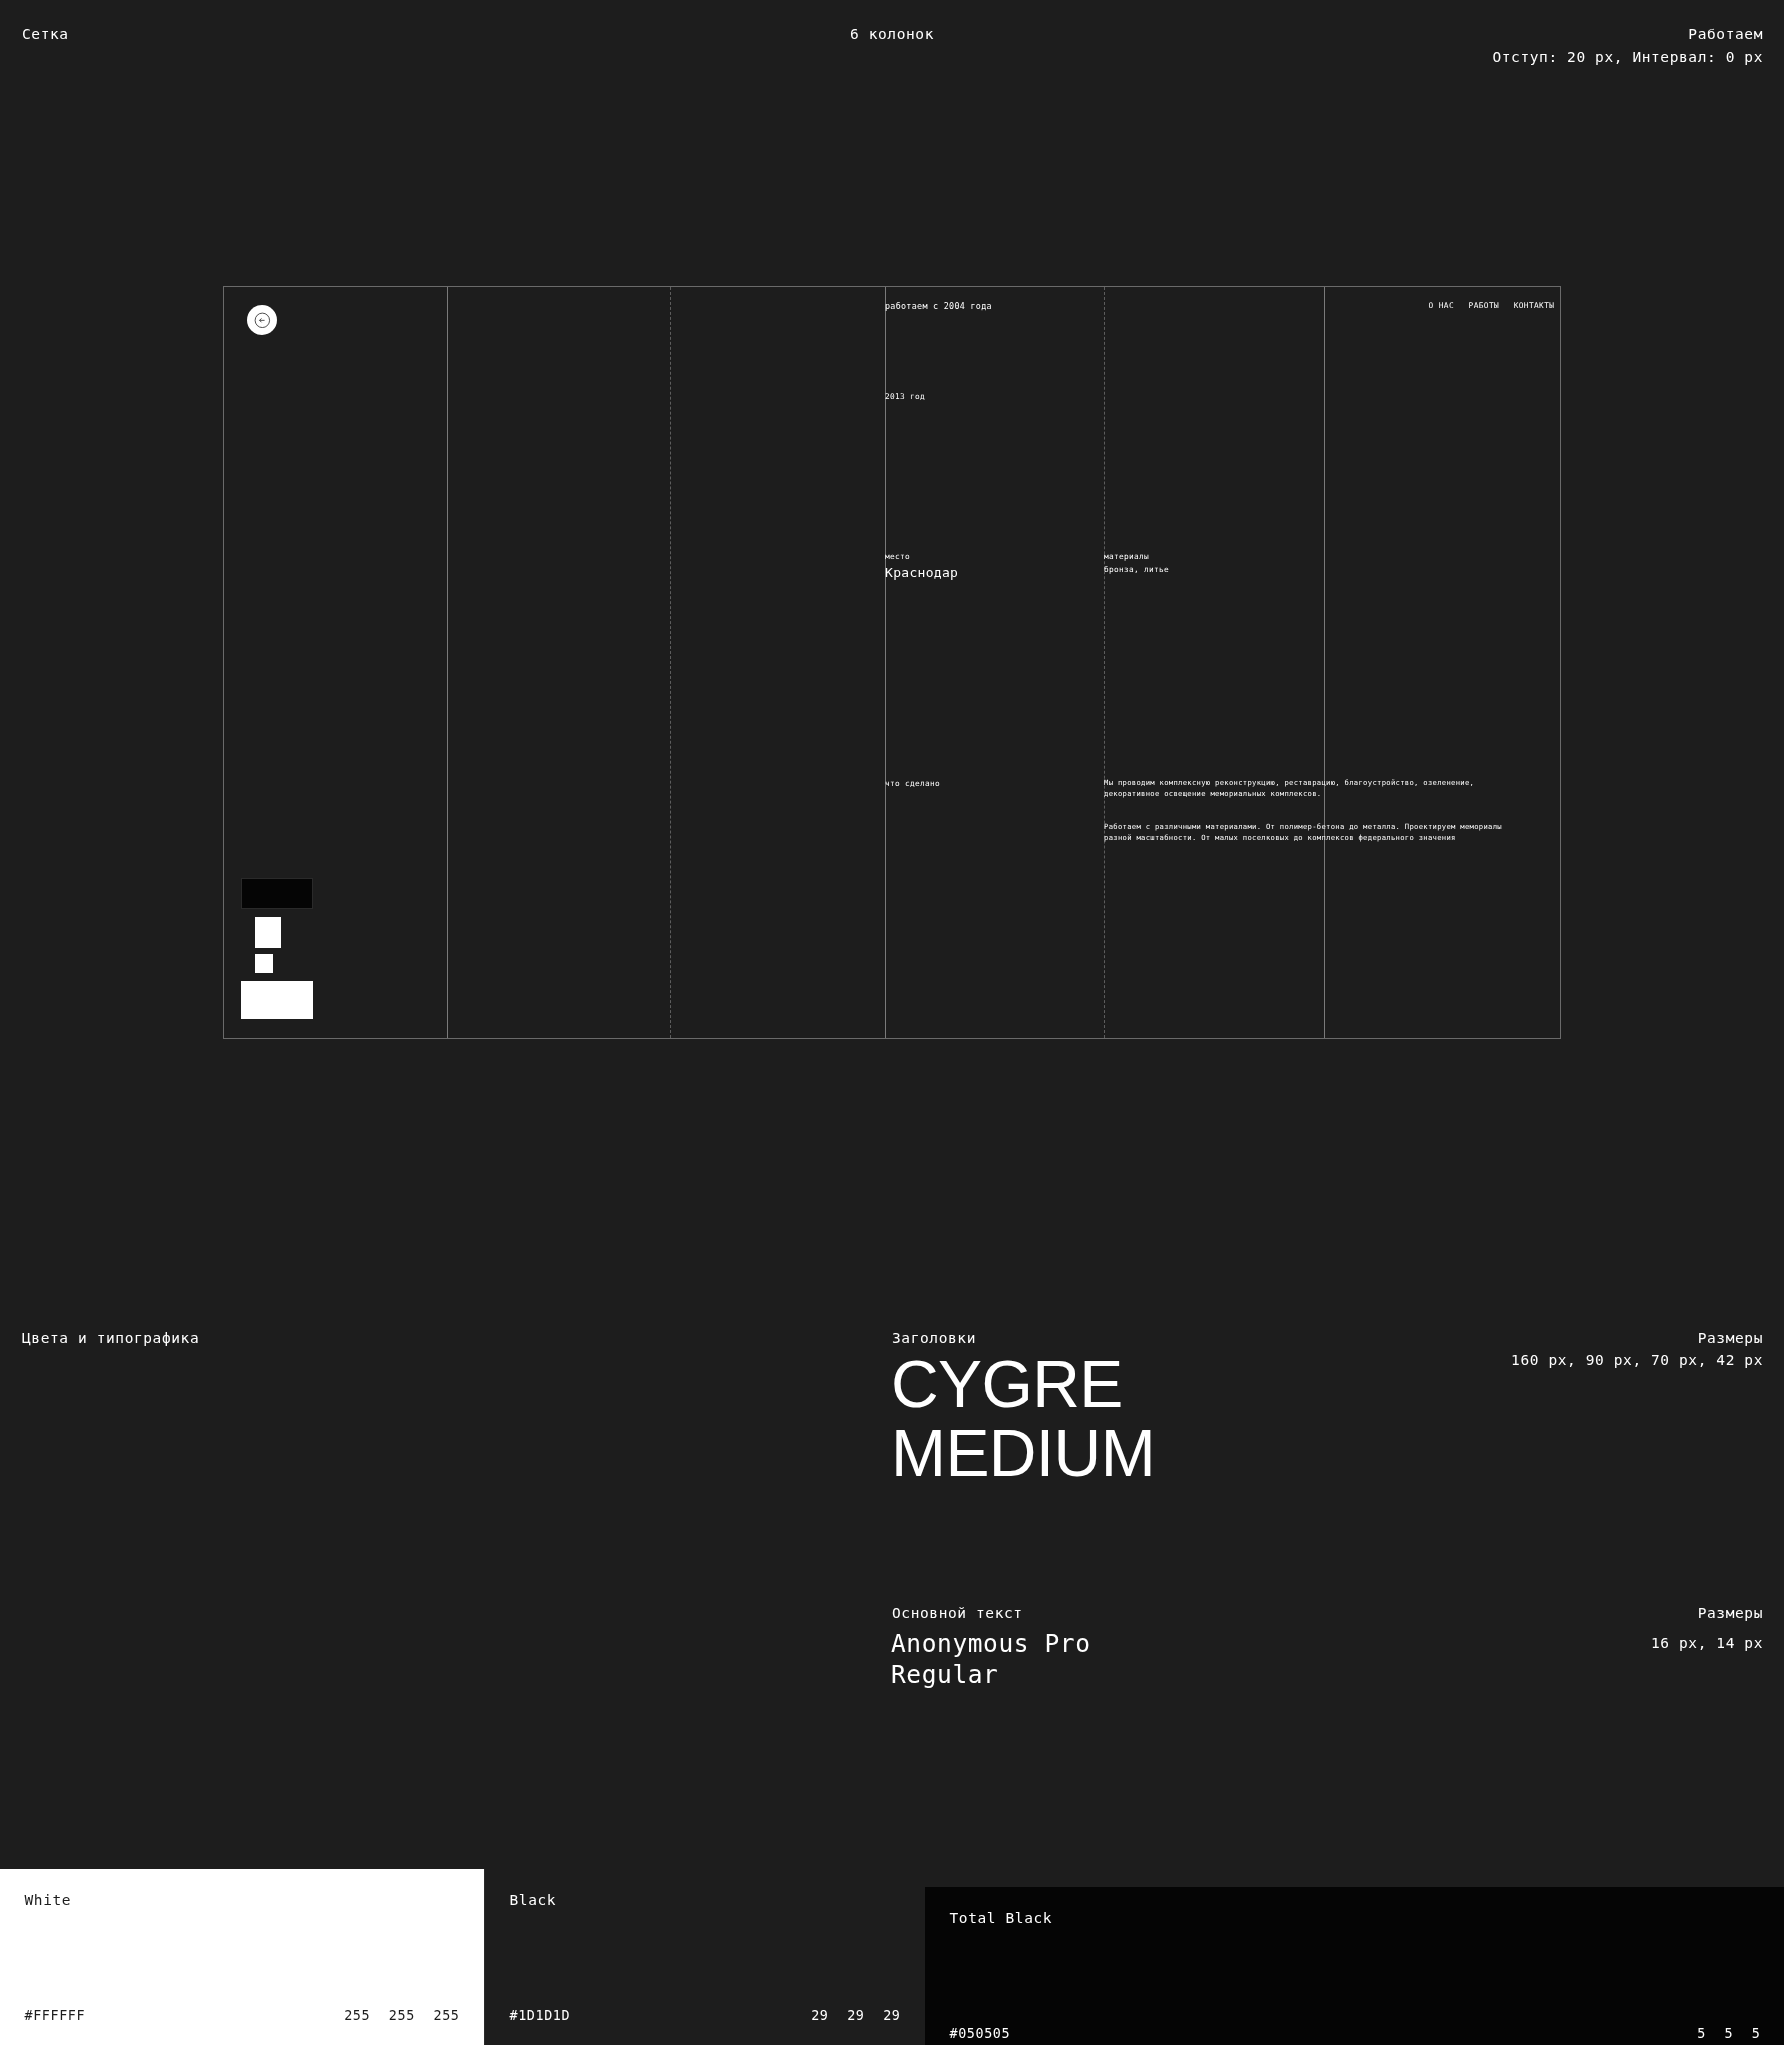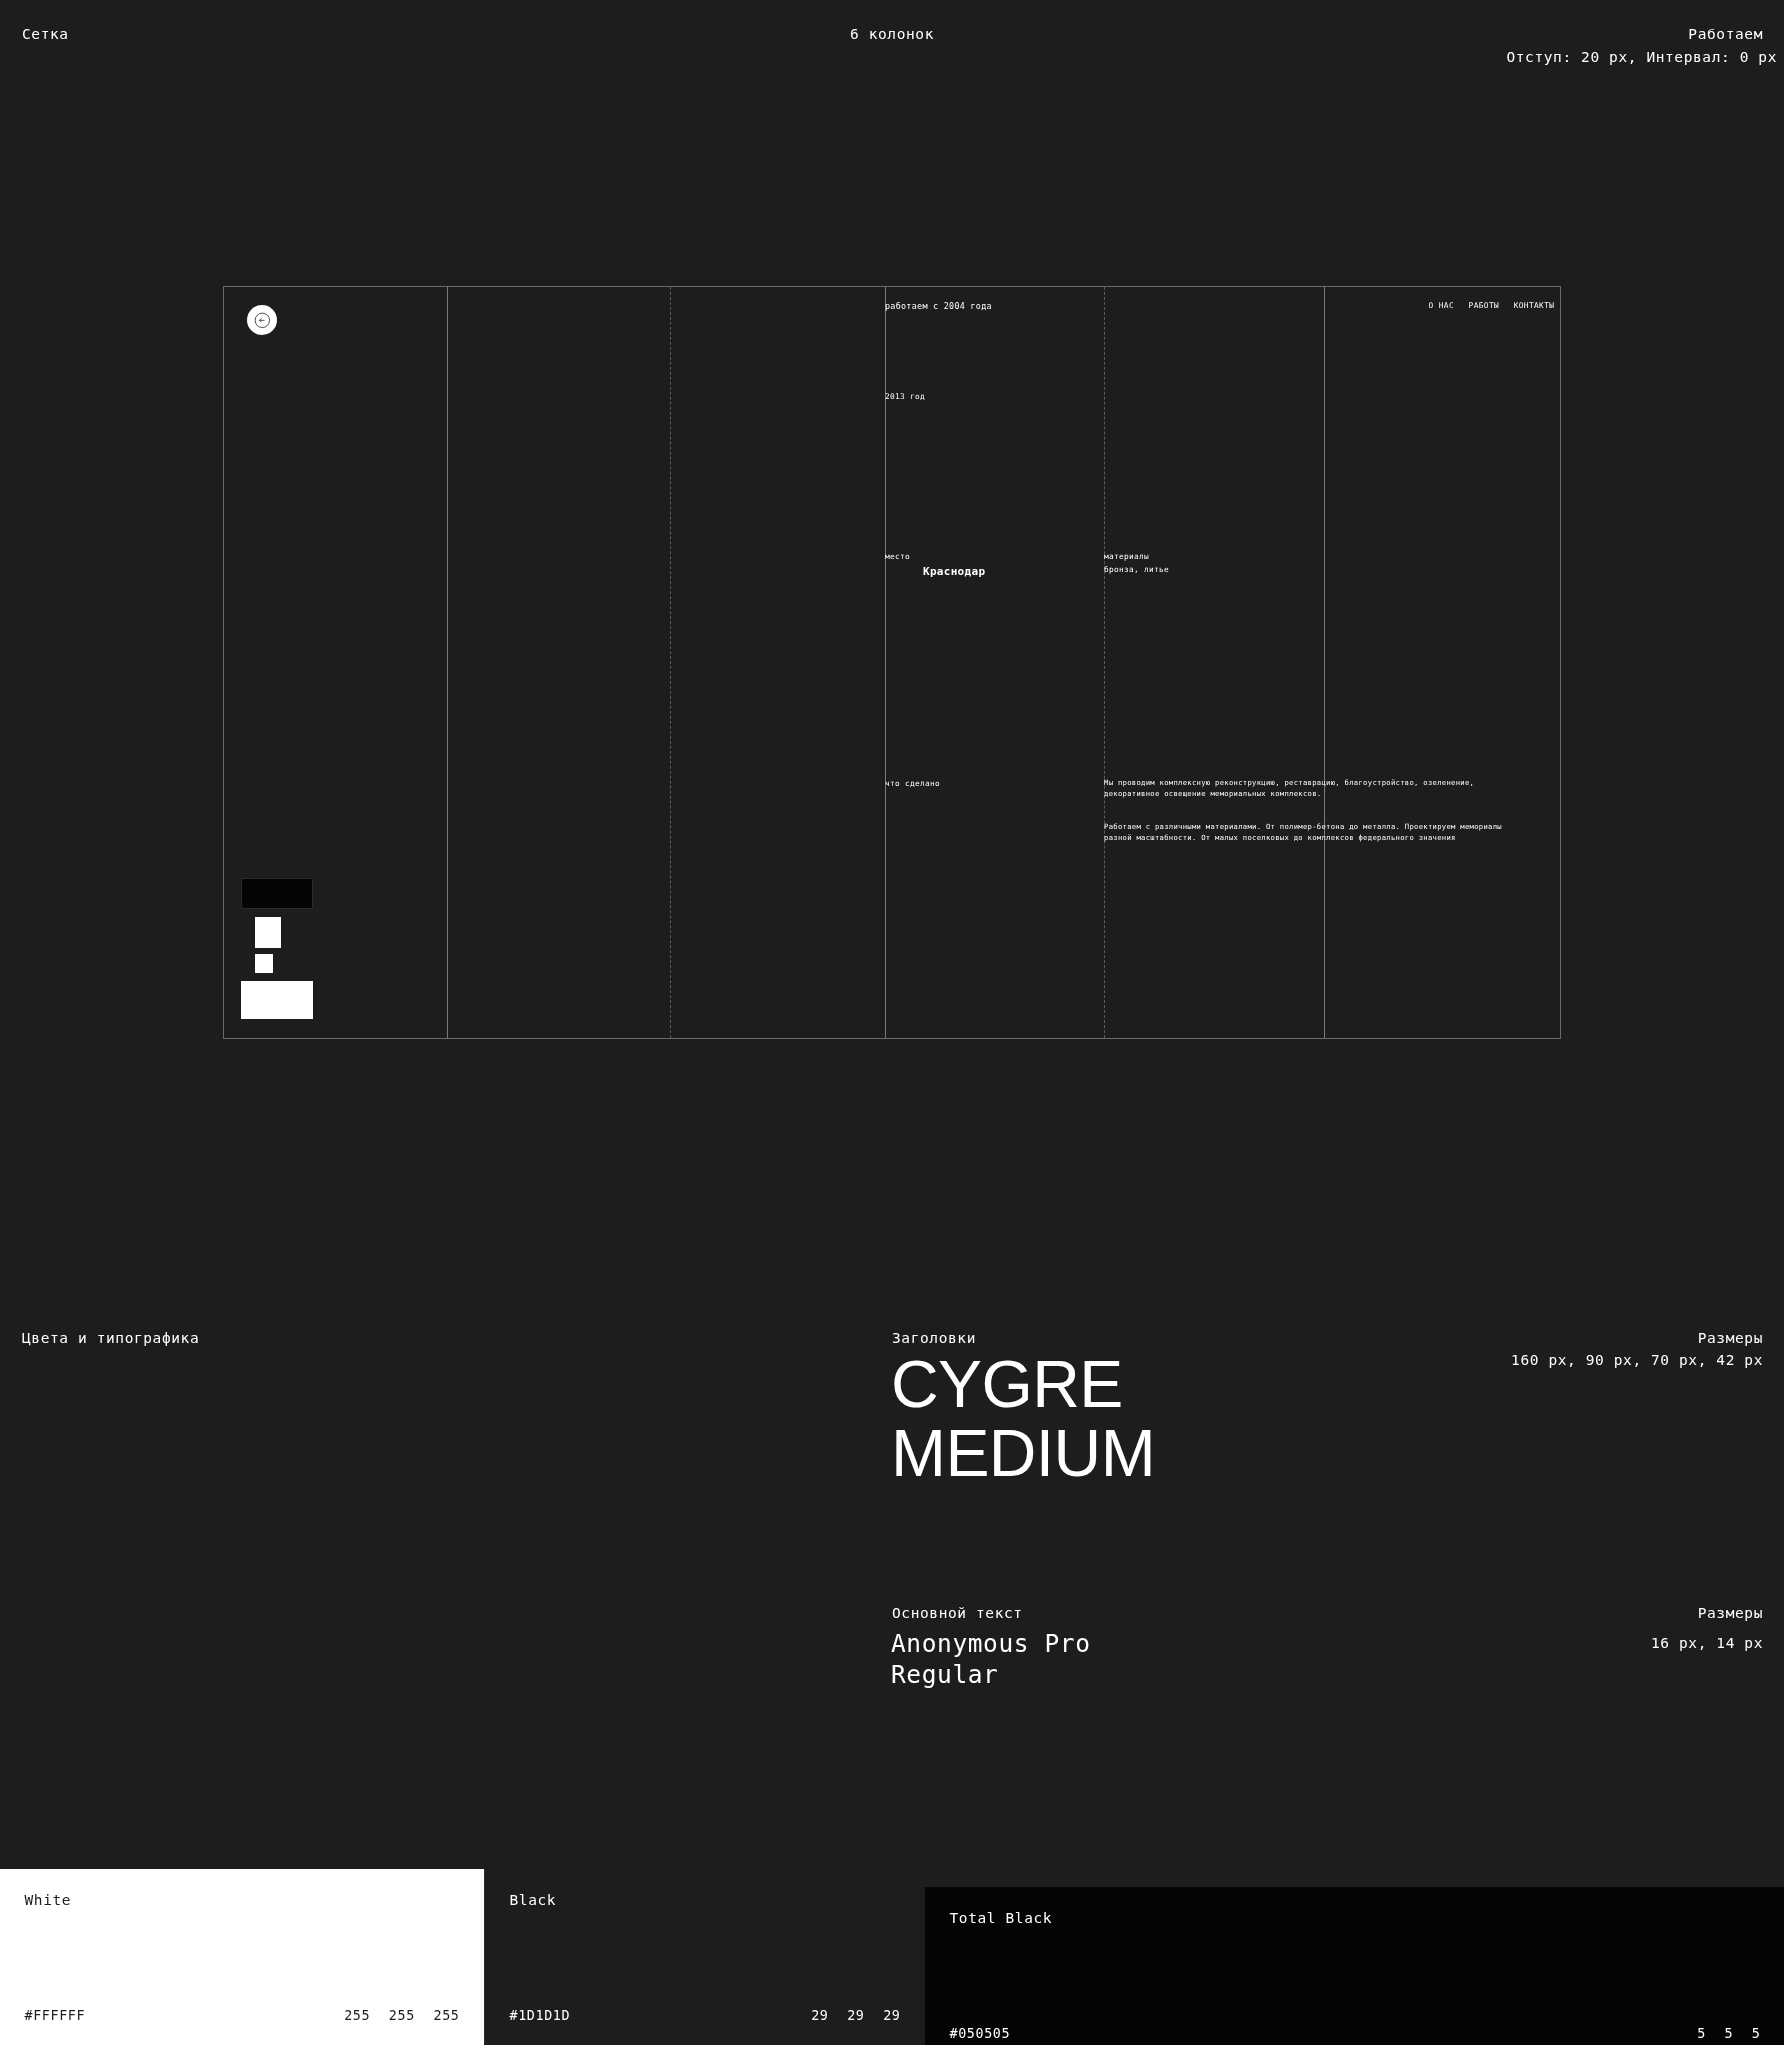--- a/index.html
+++ b/index.html
@@ -23,21 +23,21 @@
   .top-label {
     position: absolute;
     font-family: "DejaVu Sans Mono", monospace;
     font-size: 14.5px;
     letter-spacing: 0.6px;
     color: #ffffff;
   }
   #lbl-grid { left: 22px; top: 26px; }
   #lbl-cols { left: 892px; top: 26px; transform: translateX(-50%); }
   #lbl-params { right: 22px; top: 26px; text-align: right; }
-  #lbl-params-sub { right: 8px; top: 49px; text-align: center; }
+  #lbl-params-sub { right: 22px; top: 49px; text-align: center; }
 
   
   .mock {
     position: absolute;
     left: 223px;
     top: 286px;
     width: 1338px;
     height: 753px;
     border: 1.1px solid #6a6a6a;
     background: #1d1d1d;
@@ -92,21 +92,21 @@
     text-align: center;
     font-family: "Liberation Sans", sans-serif;
     font-size: 60px;
     font-weight: 500;
     line-height: 1.02;
     letter-spacing: -0.6px;
     color: #ffffff;
   }
 
   #m-place-key { left: 661px; top: 264px; font-size: 7.8px; }
-  #m-place-val { left: 699px; top: 277px; font-size: 11px; font-weight: bold; }
+  #m-place-val { left: 661px; top: 277px; font-size: 13px; }
   #m-mat-key { left: 880px; top: 264px; font-size: 7.8px; }
   #m-mat-val { left: 880px; top: 277px; font-size: 7.8px; }
 
   #m-done { left: 661px; top: 491px; font-size: 7.8px; }
   #m-body1 { left: 880px; top: 490px; width: 424px; font-size: 7.2px; line-height: 1.55; }
   #m-body2 { left: 880px; top: 534px; width: 413px; font-size: 7.2px; line-height: 1.55; }
 
   .blk { position: absolute; background: #ffffff; }
   #blk1 { left: 16.7px; top: 591px; width: 72px; height: 31px; background: #050505; border: 0.6px solid #2a2a2a; }
   #blk2 { left: 31px; top: 630px; width: 26px; height: 31px; }

